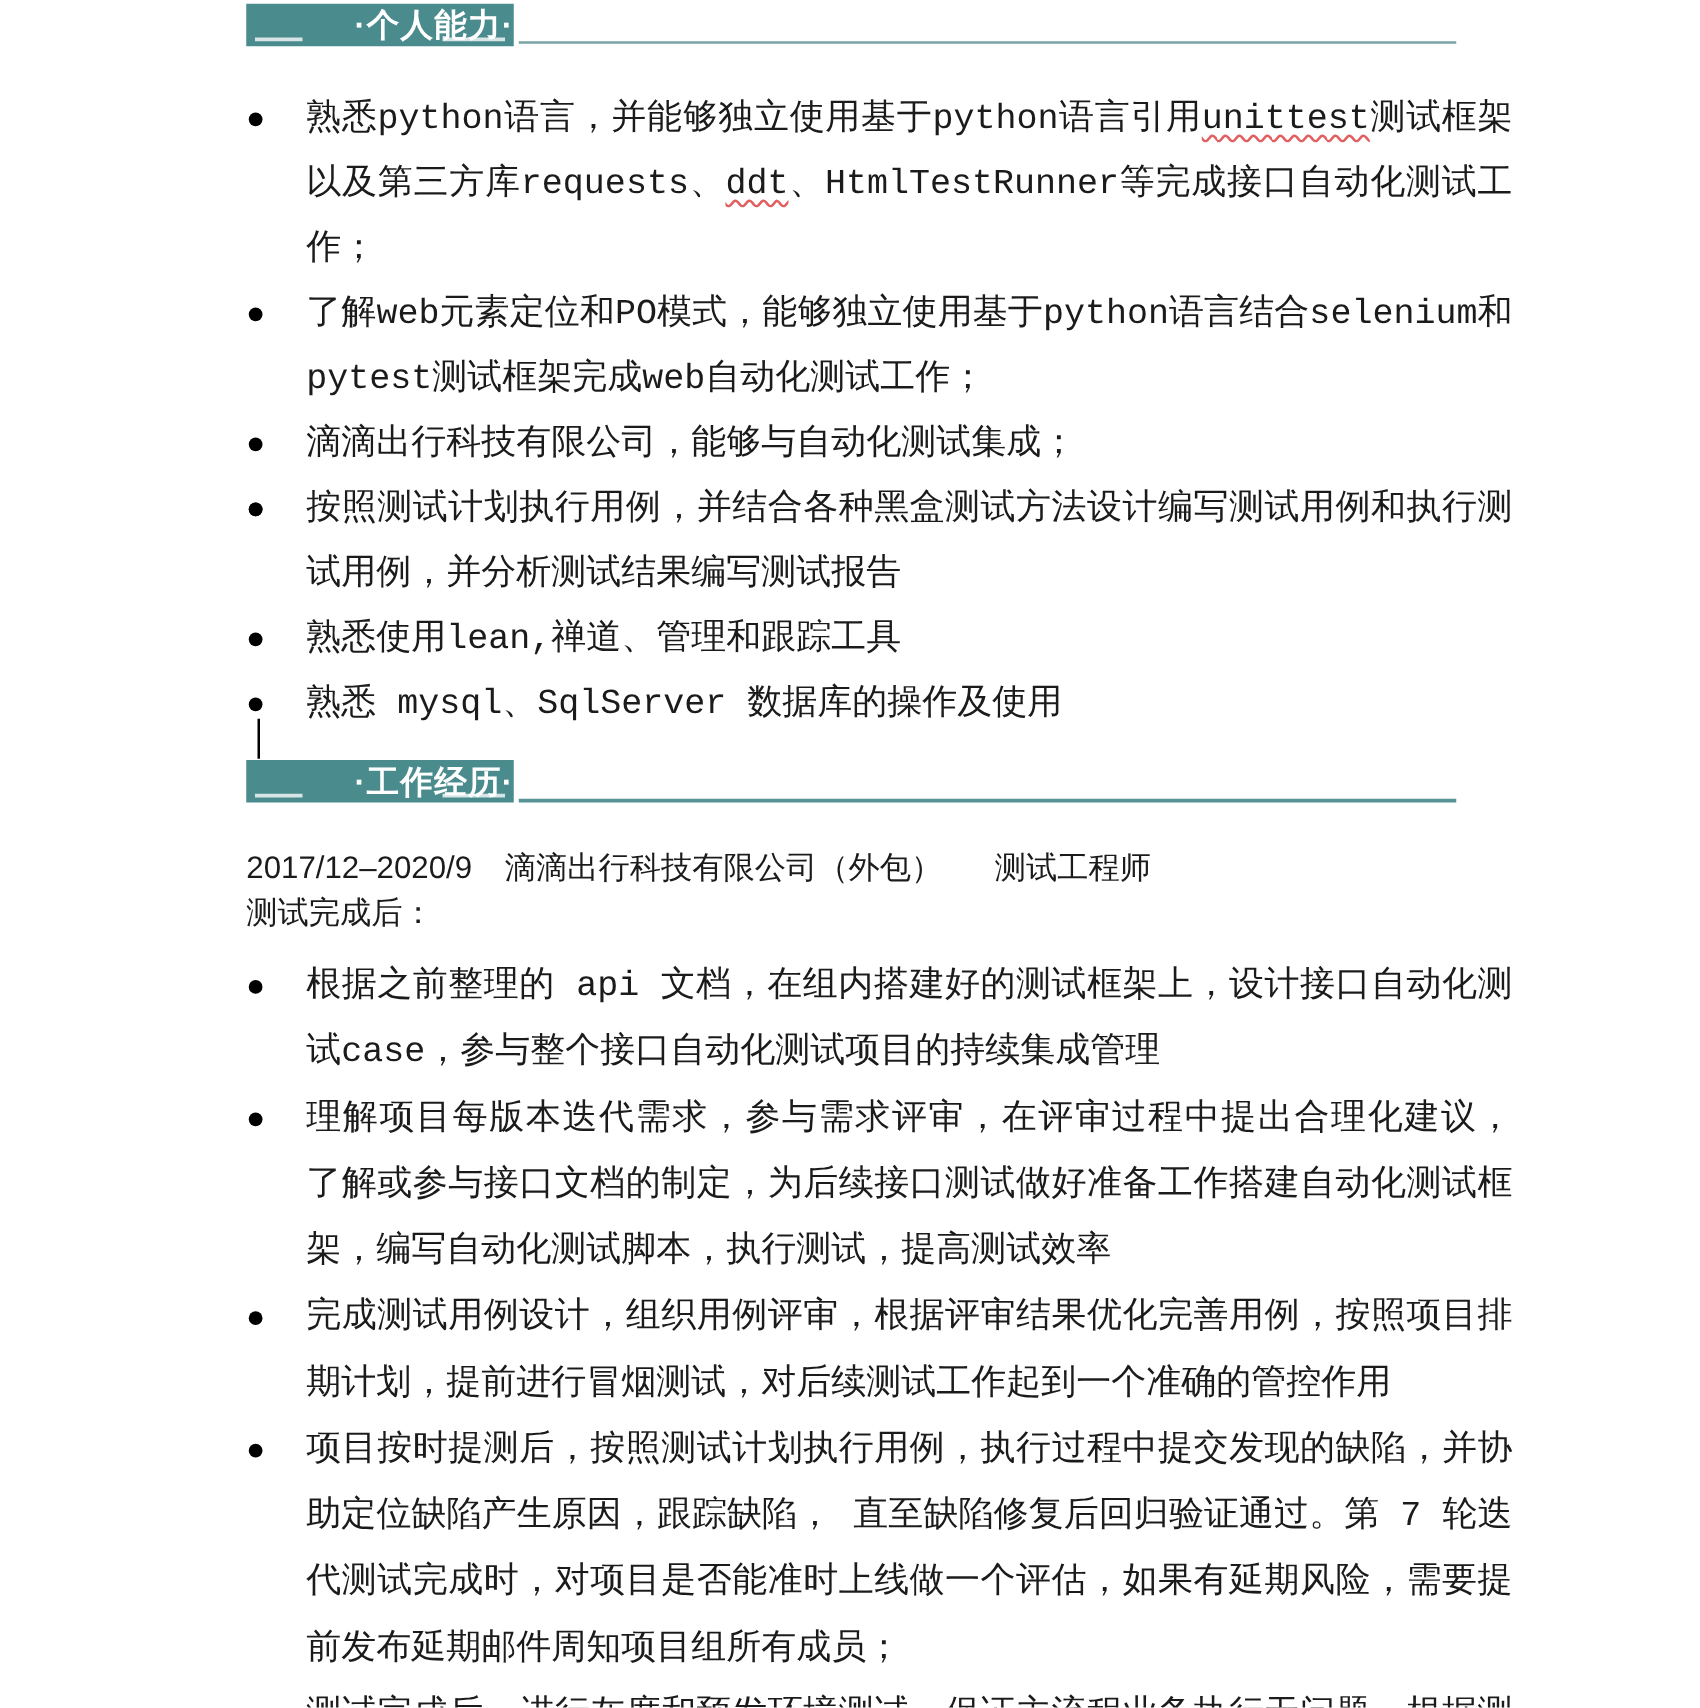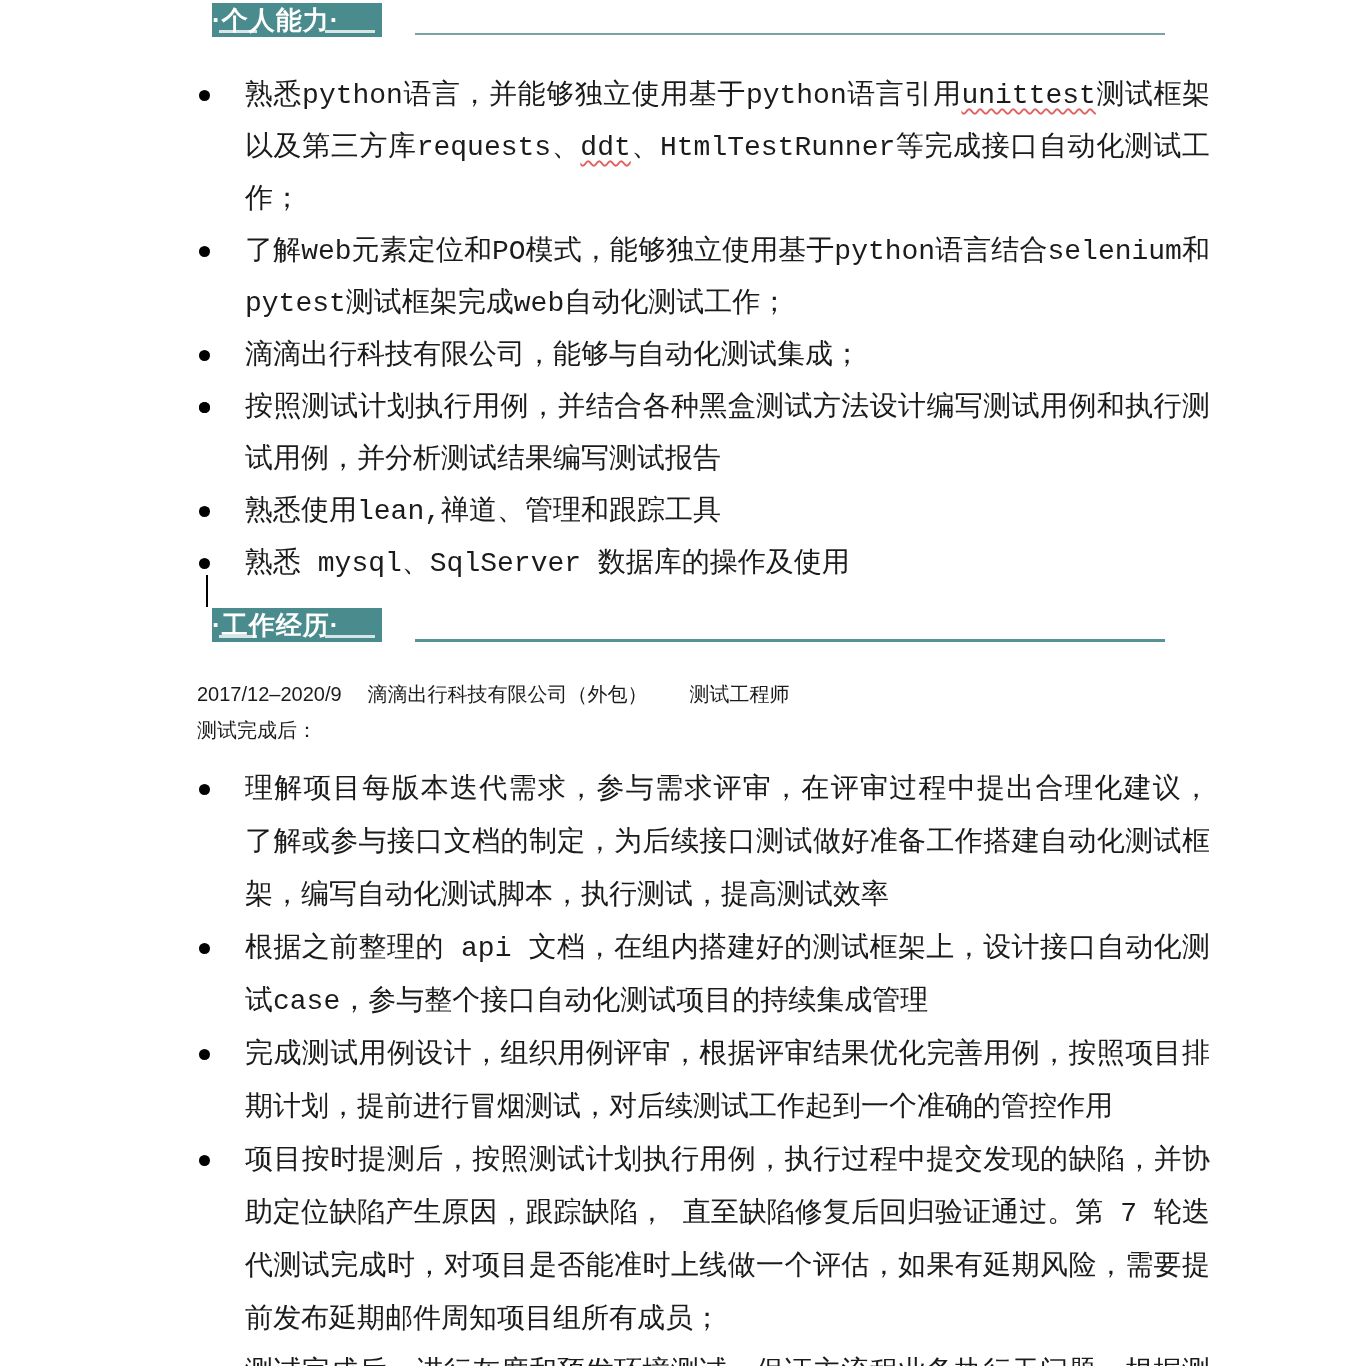--- a/index.html
+++ b/index.html
@@ -32,27 +32,26 @@
   
   .section-header{
     position:absolute;
     left:0;
     width:100%;
     height:34px;
   }
   .header-box{
     position:absolute;
     left:0; top:0;
-    width:170px;
+    width:214px;
     height:34px;
     background:var(--accent);
     display:flex;
     align-items:center;
-    justify-content:flex-start;
-    margin-left:15px;
+    justify-content:flex-end;
   }
   .header-title{
     color:#ffffff;
     font-weight:bold;
     font-size:26px;
     letter-spacing:1px;
     line-height:34px;
     white-space:nowrap;
   }
   .u-mark{
@@ -108,21 +107,21 @@
     text-decoration-color:var(--spell);
     text-decoration-thickness:2px;
     text-underline-offset:5px;
   }
 
   
   .job-block{
     position:absolute;
     left:0;
     width:100%;
-    font-size:20px;
+    font-size:25px;
     line-height:36px;
   }
   .job-row{white-space:nowrap;}
   .job-company{margin-left:26px;}
   .job-role{margin-left:42px;}
 
   
   .text-cursor{
     position:absolute;
     left:206px;
@@ -167,22 +166,22 @@
     </div>
 
     <div class="job-block" style="top:676px;">
       <div class="job-row">
         <span>2017/12–2020/9</span><span class="job-company">滴滴出行科技有限公司（外包）</span><span class="job-role">测试工程师</span>
       </div>
       <div class="job-row">测试完成后：</div>
     </div>
 
     <ul class="bullets work-list" style="top:763px;">
+        <li><span class="dot"></span><span><span>根据之前整理的 api 文档，在组内搭建好的测试框架上，设计接口自动化测试case，参与整个接口自动化测试项目的持续集成管理</span></span></li>
         <li><span class="dot"></span><span><span>理解项目每版本迭代需求，参与需求评审，在评审过程中提出合理化建议， 了解或参与接口文档的制定，为后续接口测试做好准备工作搭建自动化测试框架，编写自动化测试脚本，执行测试，提高测试效率</span></span></li>
-        <li><span class="dot"></span><span><span>根据之前整理的 api 文档，在组内搭建好的测试框架上，设计接口自动化测试case，参与整个接口自动化测试项目的持续集成管理</span></span></li>
         <li><span class="dot"></span><span><span>完成测试用例设计，组织用例评审，根据评审结果优化完善用例，按照项目排期计划，提前进行冒烟测试，对后续测试工作起到一个准确的管控作用</span></span></li>
         <li><span class="dot"></span><span><span>项目按时提测后，按照测试计划执行用例，执行过程中提交发现的缺陷，并协助定位缺陷产生原因，跟踪缺陷， 直至缺陷修复后回归验证通过。第 7 轮迭代测试完成时，对项目是否能准时上线做一个评估，如果有延期风险，需要提前发布延期邮件周知项目组所有成员；</span></span></li>
         <li><span><span>测试完成后，进行灰度和预发环境测试，保证主流程业务执行无问题，根据测试结果</span></span></li>
       </ul>
 
   </div>
 
   <div class="text-cursor"></div>
 </div>
 

